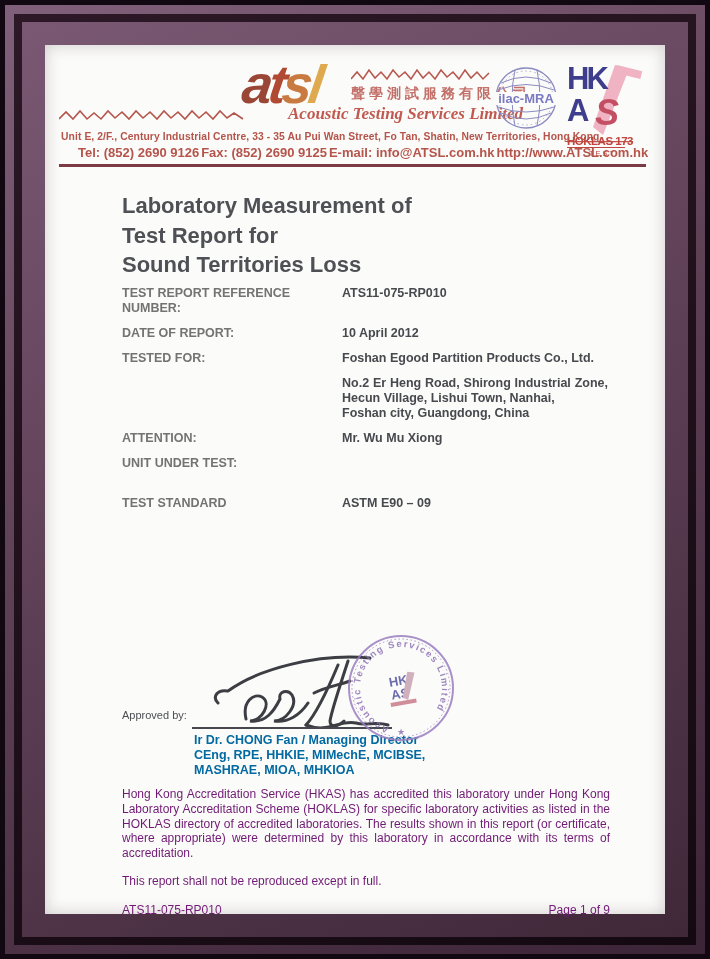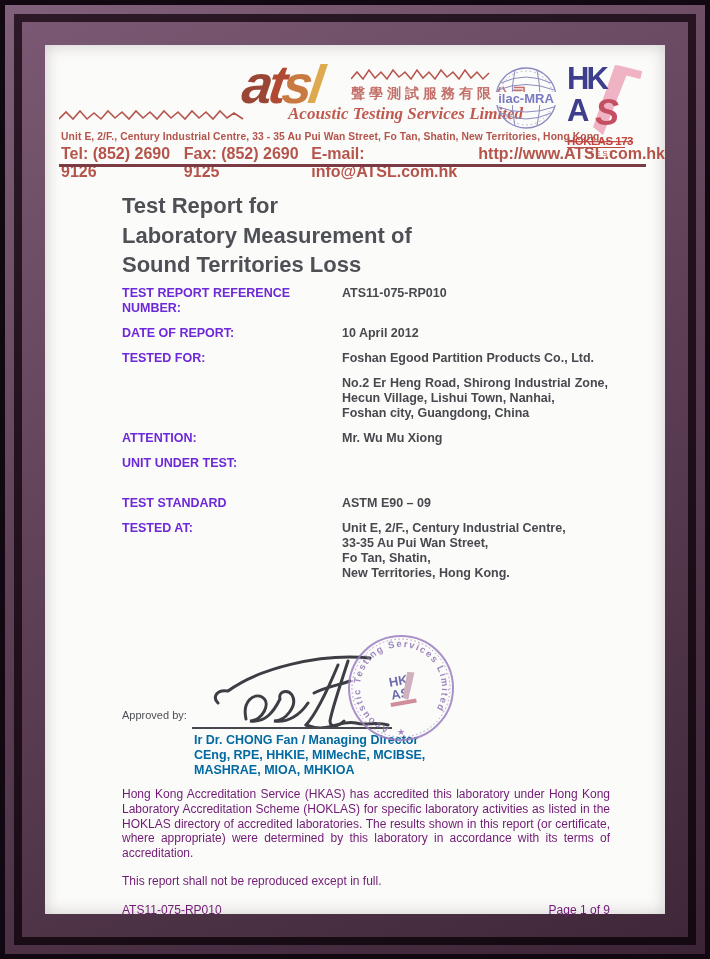--- a/index.html
+++ b/index.html
@@ -16,28 +16,28 @@
   .atsl{left:198px;top:12px;font-size:54px;font-weight:bold;font-style:italic;
         transform:skewX(-8deg);letter-spacing:-4px;line-height:1;}
   .atsl .La{color:#9a4636;}
   .atsl .Lt{color:#b04a33;}
   .atsl .Ls{color:#c97a41;}
   .atsl .Ll{color:#dfa94f;}
   .cjk{left:306px;top:40px;font-size:14px;font-weight:bold;letter-spacing:4px;color:#c4706a;}
   .coname{left:243px;top:59px;font-size:17px;font-weight:bold;font-style:italic;
           color:#c05a50;font-family:"Liberation Serif",serif;}
   .addr1{left:16px;top:86px;font-size:10.3px;font-weight:600;color:#b5544b;letter-spacing:.1px;}
-  .addr2{left:16px;top:100px;font-size:16px;font-weight:600;color:#b5544b;display:flex;gap:2px;}
+  .addr2{left:33px;top:100px;font-size:13px;font-weight:600;color:#b5544b;display:flex;gap:2px;}
   .rule{left:14px;top:119px;width:587px;height:3px;background:#7c3a45;}
   
   .title{left:77px;top:146px;font-size:22px;font-weight:bold;line-height:29.5px;color:#4e5055;}
   
   .fields{left:77px;top:241px;width:486px;}
   .frow{display:flex;margin-bottom:10px;font-size:12.5px;font-weight:bold;line-height:15px;}
-  .flabel{width:220px;flex:0 0 220px;color:#6d28d9;}
+  .flabel{width:220px;flex:0 0 220px;color:#737373;}
   .fvalue{flex:1;color:#47494e;}
   .jline{text-align:justify;text-align-last:justify;}
   .spacer{height:15px;}
   
   .sig{left:77px;top:598px;width:470px;height:115px;}
   .approved{left:0;top:66px;font-size:11px;color:#4c4e53;}
   .sigsvg{left:66px;top:-2px;}
   .sigline{left:70px;top:84px;width:200px;border-top:2px solid #46484d;}
   .signame{left:72px;top:90px;font-size:12.5px;font-weight:bold;line-height:15px;color:#0369a1;}
   .stamp{left:222px;top:-12px;opacity:.85;}
@@ -98,22 +98,22 @@
       <div class="abs addr1">Unit E, 2/F., Century Industrial Centre, 33 - 35 Au Pui Wan Street, Fo Tan, Shatin, New Territories, Hong Kong</div>
       <div class="abs addr2">
         <span>Tel: (852) 2690 9126</span>
         <span>Fax: (852) 2690 9125</span>
         <span>E-mail: info@ATSL.com.hk</span>
         <span>http://www.ATSL.com.hk</span>
       </div>
       <div class="abs rule"></div>
 
       <div class="abs title">
+        <div>Laboratory Measurement of</div>
         <div>Test Report for</div>
-        <div>Laboratory Measurement of</div>
         <div>Sound Territories Loss</div>
       </div>
 
       <div class="abs fields">
         <div class="frow">
           <div class="flabel">TEST REPORT REFERENCE NUMBER:</div>
           <div class="fvalue">ATS11-075-RP010</div>
         </div>
         <div class="frow">
           <div class="flabel">DATE OF REPORT:</div>
@@ -135,29 +135,20 @@
           <div class="flabel">ATTENTION:</div>
           <div class="fvalue">Mr. Wu Mu Xiong</div>
         </div>
         <div class="frow">
           <div class="flabel">UNIT UNDER TEST:</div>
         </div>
         <div class="spacer"></div>
         <div class="frow">
           <div class="flabel">TEST STANDARD</div>
           <div class="fvalue">ASTM E90 – 09</div>
-        </div>
-        <div class="frow">
-          <div class="flabel">TESTED AT:</div>
-          <div class="fvalue">
-                  <div>Unit E, 2/F., Century Industrial Centre,</div>
-                  <div>33-35 Au Pui Wan Street,</div>
-                  <div>Fo Tan, Shatin,</div>
-                  <div>New Territories, Hong Kong.</div>
-                </div>
         </div>
       </div>
 
       <div class="abs sig">
         <div class="abs approved">Approved by:</div>
         <svg class="abs sigsvg" width="210" height="86" viewBox="0 0 210 86">
           <g fill="none" stroke="#3c3e44" stroke-width="3" stroke-linecap="round">
             <path d="M30,62 C24,56 29,48 40,50 C70,28 130,12 182,17"></path>
             <path d="M58,78 C54,60 66,52 74,56 C84,62 74,80 62,80 C78,82 86,70 92,58 C90,50 100,48 104,54 C110,64 98,80 86,80 C100,82 112,74 120,62"></path>
             <path d="M150,24 C140,48 129,72 118,84"></path>

